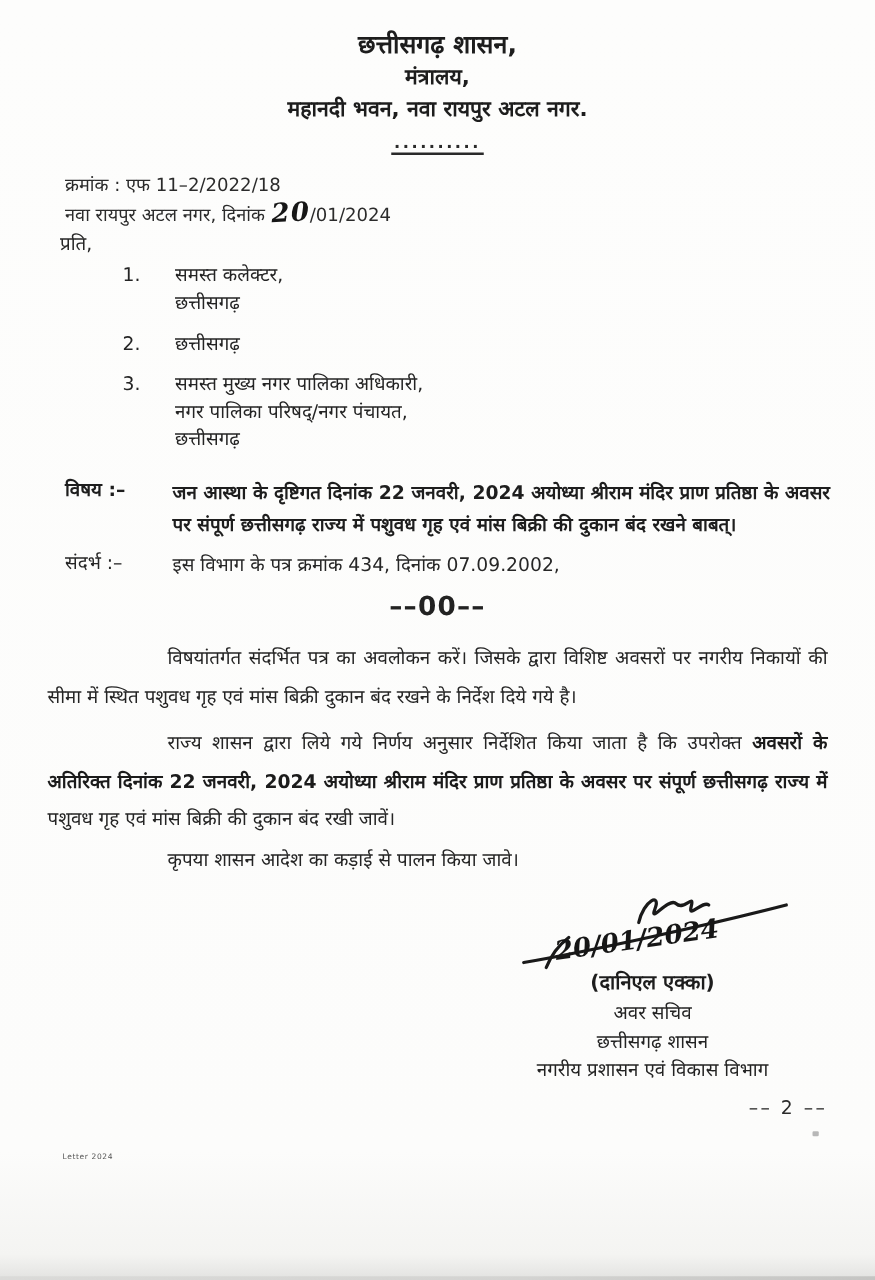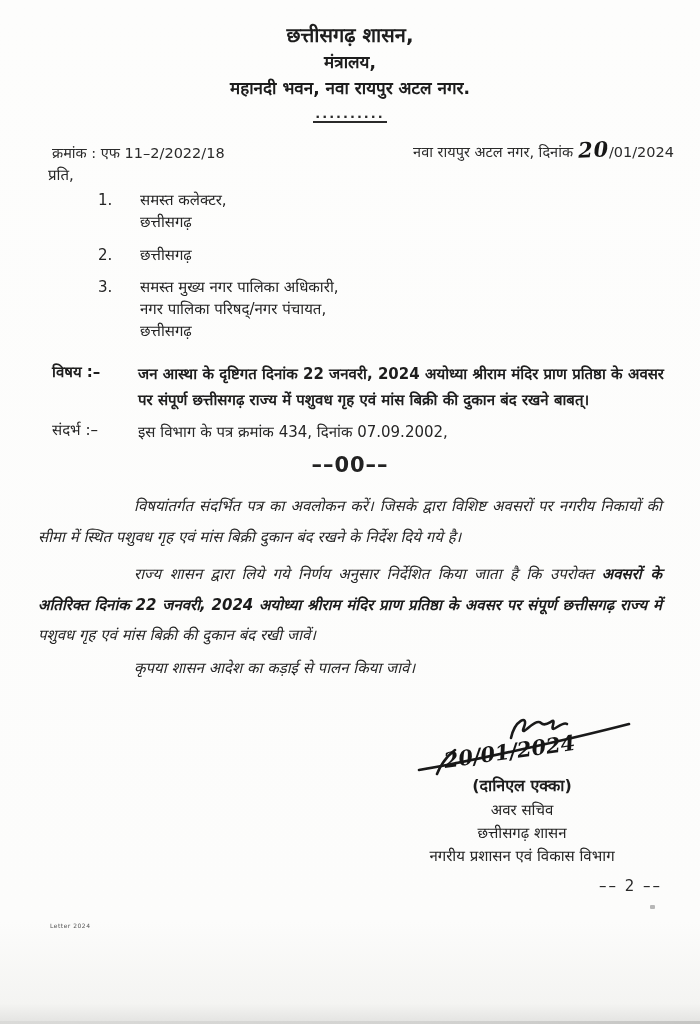--- a/index.html
+++ b/index.html
@@ -34,24 +34,25 @@
     letter-spacing:2px;
     line-height:0.6;
     border-bottom:2px solid #2a2a2a;
     padding:0 2px 3px 2px;
     color:#2a2a2a;
     font-weight:bold;
   }
   .meta-row {
     display:flex;
     justify-content:space-between;
-    align-items:flex-end;
+    align-items:flex-start;
     padding:12px 26px 0 52px;
     font-size:14.5px;
     color:#2b2b2b;
+    flex-direction:column;
   }
   .handwriting {
     font-family:"DejaVu Serif","Liberation Serif",serif;
     font-style:italic;
     font-weight:bold;
     font-size:21px;
     display:inline-block;
     transform:rotate(-3deg);
     color:#161616;
     letter-spacing:1px;
@@ -68,21 +69,20 @@
   .subject-row .kv-label, .subject-row .kv-text { font-weight:bold; color:#1e1e1e; }
   .ref-row { margin-top:6px; }
   .divider00 { text-align:center; font-size:21px; font-weight:bold; margin-top:8px; letter-spacing:1px; color:#222; }
   .body-para {
     margin:0;
     padding:0 38px;
     font-size:15px;
     line-height:2.05;
     text-align:justify;
     color:#242424;
-    font-style:italic;
   }
   .para1 { margin-top:14px; text-indent:96px; }
   .para2 { margin-top:6px; text-indent:96px; }
   .para2 .bold-span { font-weight:bold; color:#1b1b1b; }
   .para3 { margin-top:2px; text-indent:96px; text-align:left; }
   .signature-block {
     position:absolute;
     right:28px; top:712px;
     width:300px;
     text-align:center;

